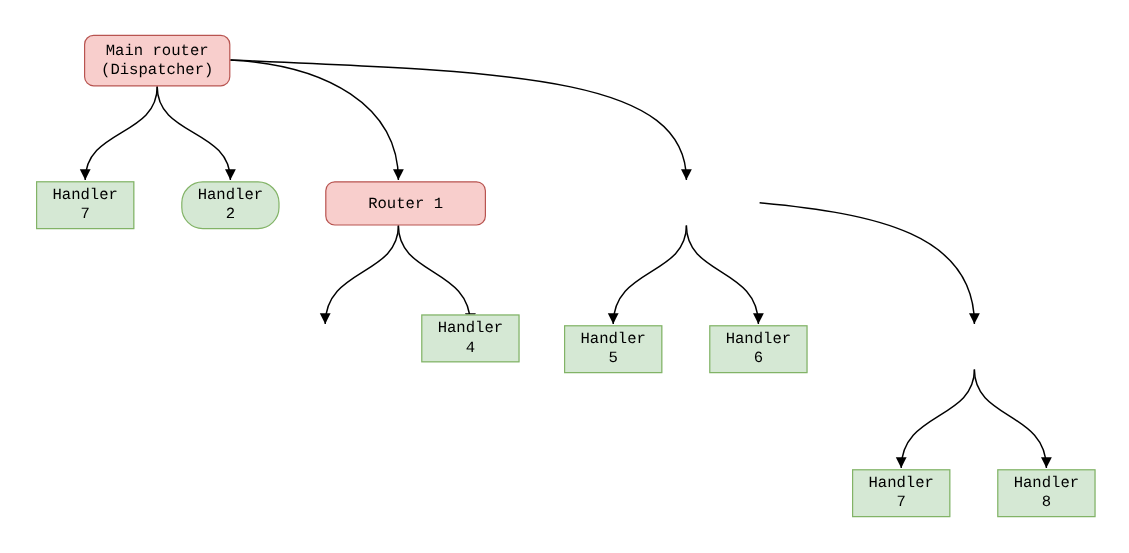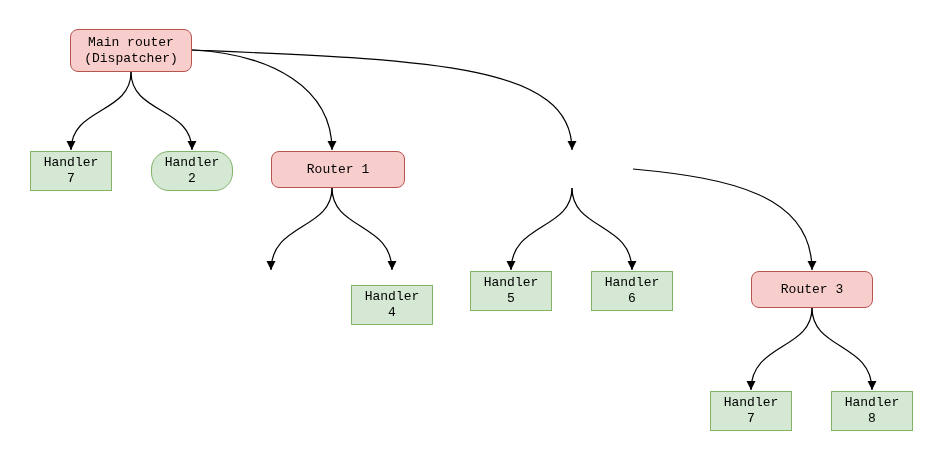--- a/index.html
+++ b/index.html
@@ -52,25 +52,24 @@
   <div class="node router" style="left:70px;top:29px;width:122px;height:43px;">Main router (Dispatcher)</div>
 
   <div class="node handler" style="left:30px;top:151px;width:82px;height:40px;">Handler 7</div>
 
   <div class="node handler" style="left:151px;top:151px;width:82px;height:40px;border-radius:18px;">Handler 2</div>
 
   <div class="node router" style="left:271px;top:151px;width:134px;height:37px;">Router 1</div>
 
 
 
-  <div class="node handler" style="left:351px;top:285px;width:82px;height:40px;">Handler 4</div>
+  <div class="node handler" style="left:351px;top:262px;width:82px;height:40px;">Handler 4</div>
 
   <div class="node handler" style="left:470px;top:271px;width:82px;height:40px;">Handler 5</div>
 
   <div class="node handler" style="left:591px;top:271px;width:82px;height:40px;">Handler 6</div>
 
-  <div class="node router" style="left:751px;top:271px;width:122px;height:37px;">Router 3</div>
 
   <div class="node handler" style="left:710px;top:391px;width:82px;height:40px;">Handler 7</div>
 
   <div class="node handler" style="left:831px;top:391px;width:82px;height:40px;">Handler 8</div>
 
 </div>
 
 </body></html>

